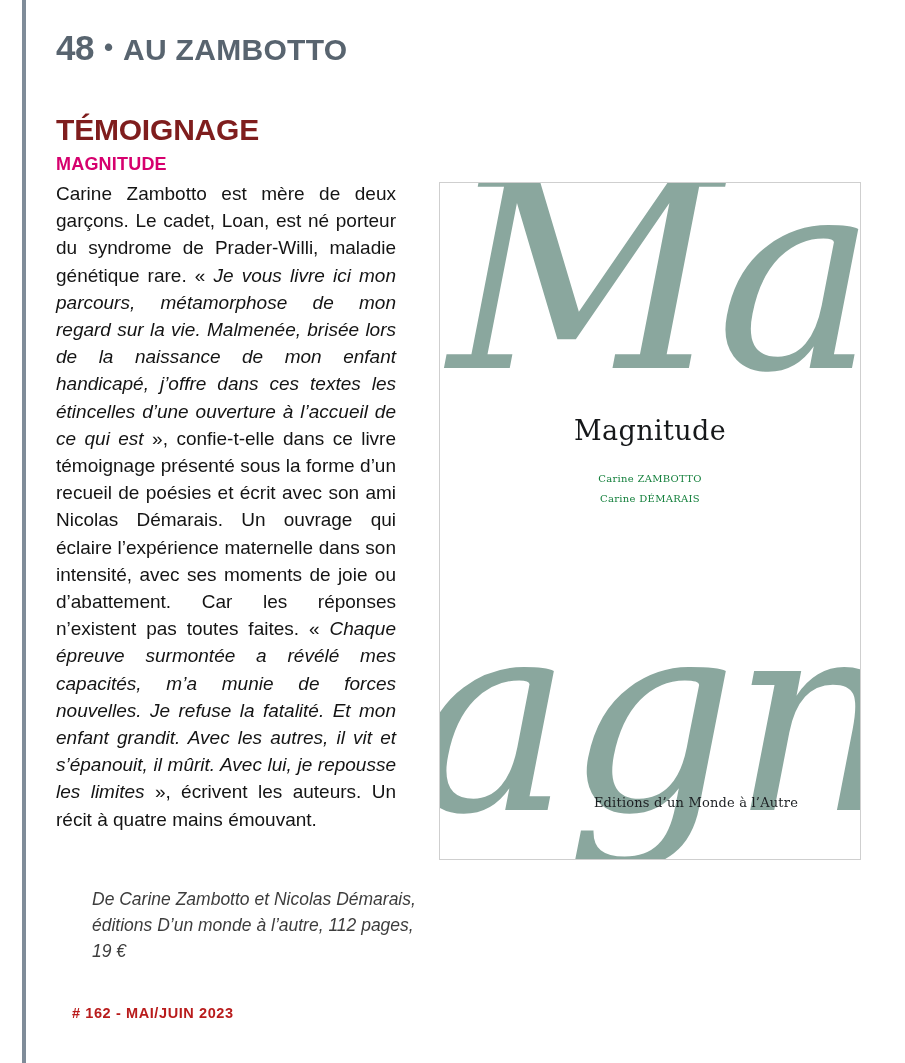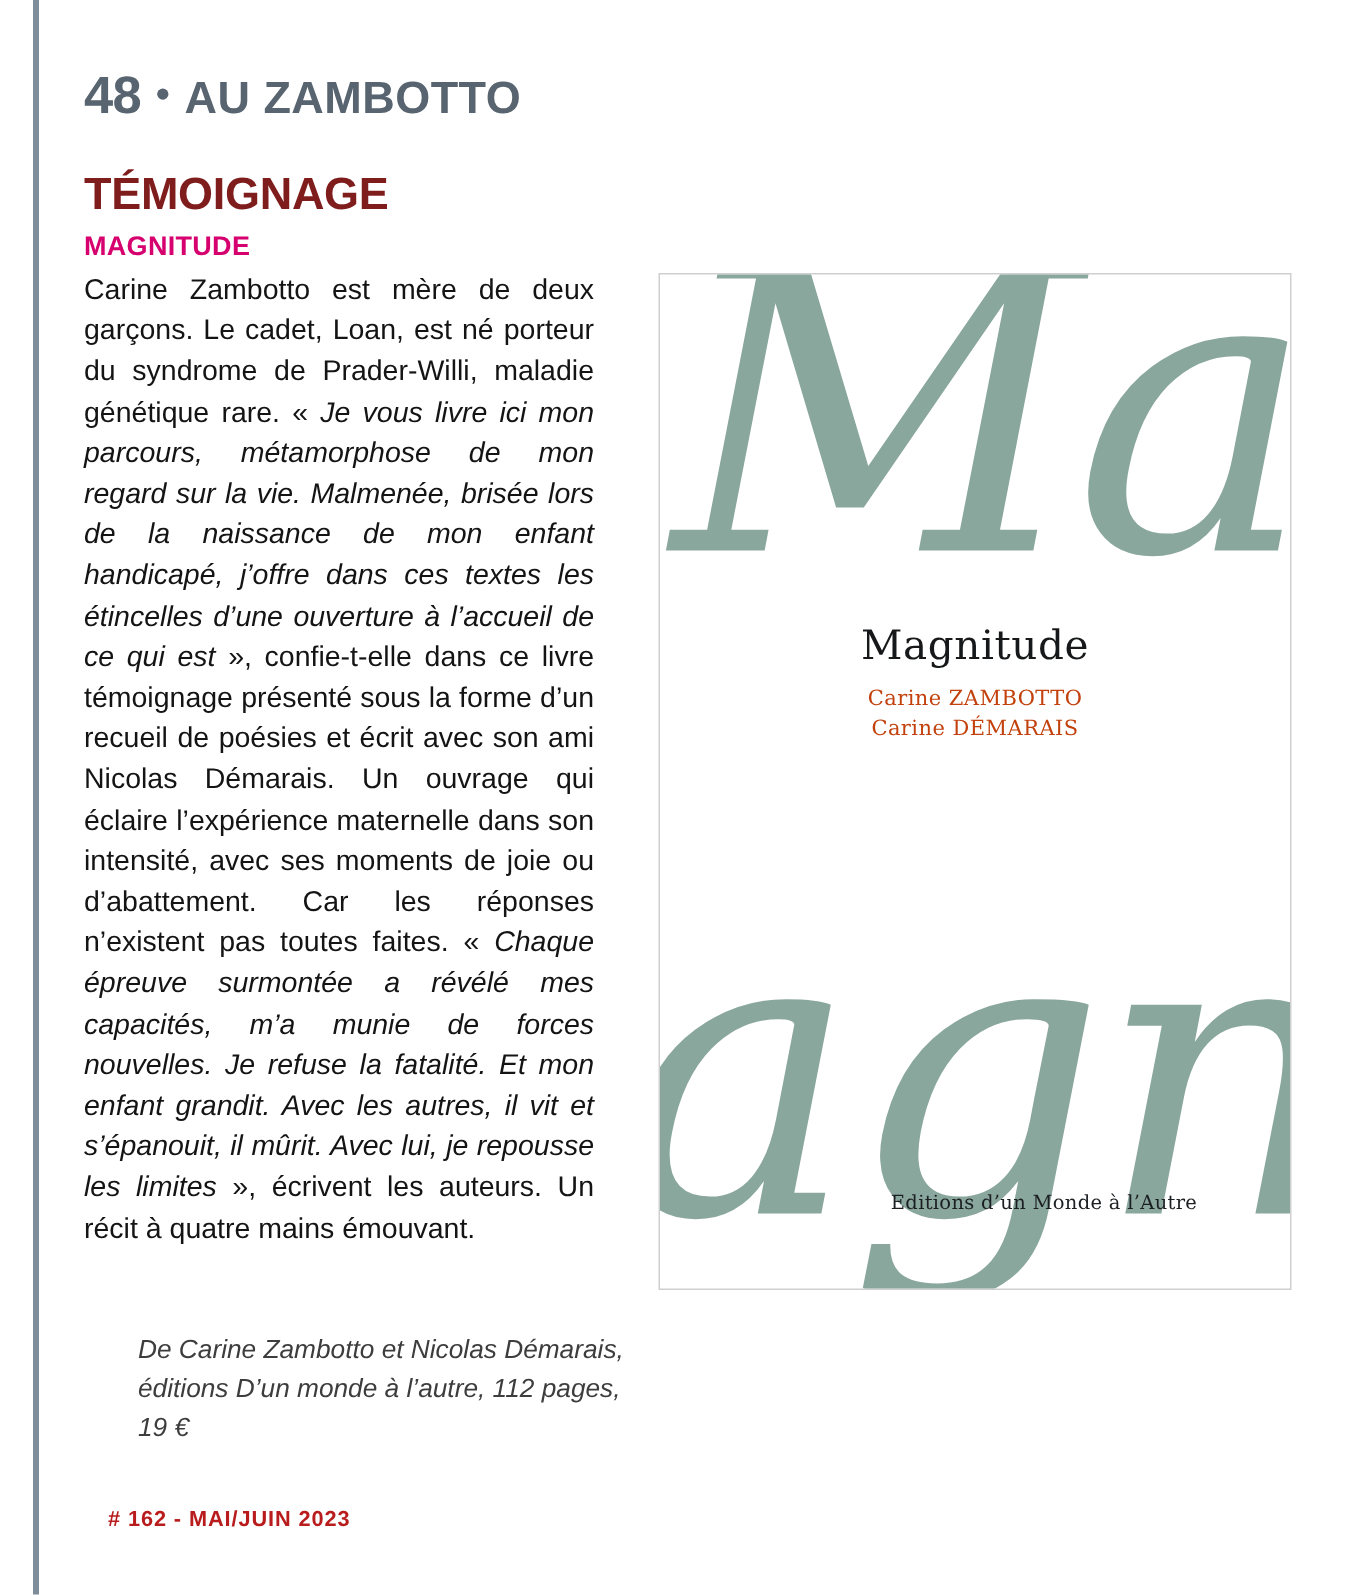--- a/index.html
+++ b/index.html
@@ -32,21 +32,21 @@
     left: 56px;
     top: 0;
     width: 849px;
     height: 1063px;
   }
 
   
   .folio-row {
     position: absolute;
     left: 0;
-    top: 44px;
+    top: 28px;
     display: flex;
     align-items: baseline;
     gap: 10px;
   }
   .folio-number {
     font-size: 35px;
     font-weight: bold;
     color: #58646f;
     letter-spacing: -0.5px;
   }
@@ -163,24 +163,24 @@
     width: 420px;
     text-align: center;
   }
   .cover-title {
     font-family: "DejaVu Serif", serif;
     font-size: 27px;
     color: #16181a;
     letter-spacing: 0.4px;
   }
   .cover-authors {
-    margin-top: 10px;
-    font-family: "DejaVu Serif", serif;
-    font-size: 14px;
-    color: #c2410c;
+    margin-top: 23px;
+    font-family: "DejaVu Serif", serif;
+    font-size: 10px;
+    color: #15803d;
     line-height: 20px;
     letter-spacing: 0.3px;
   }
   .cover-publisher {
     position: absolute;
     left: 0;
     top: 612px;
     width: 420px;
     text-align: center;
     font-family: "DejaVu Serif", serif;

